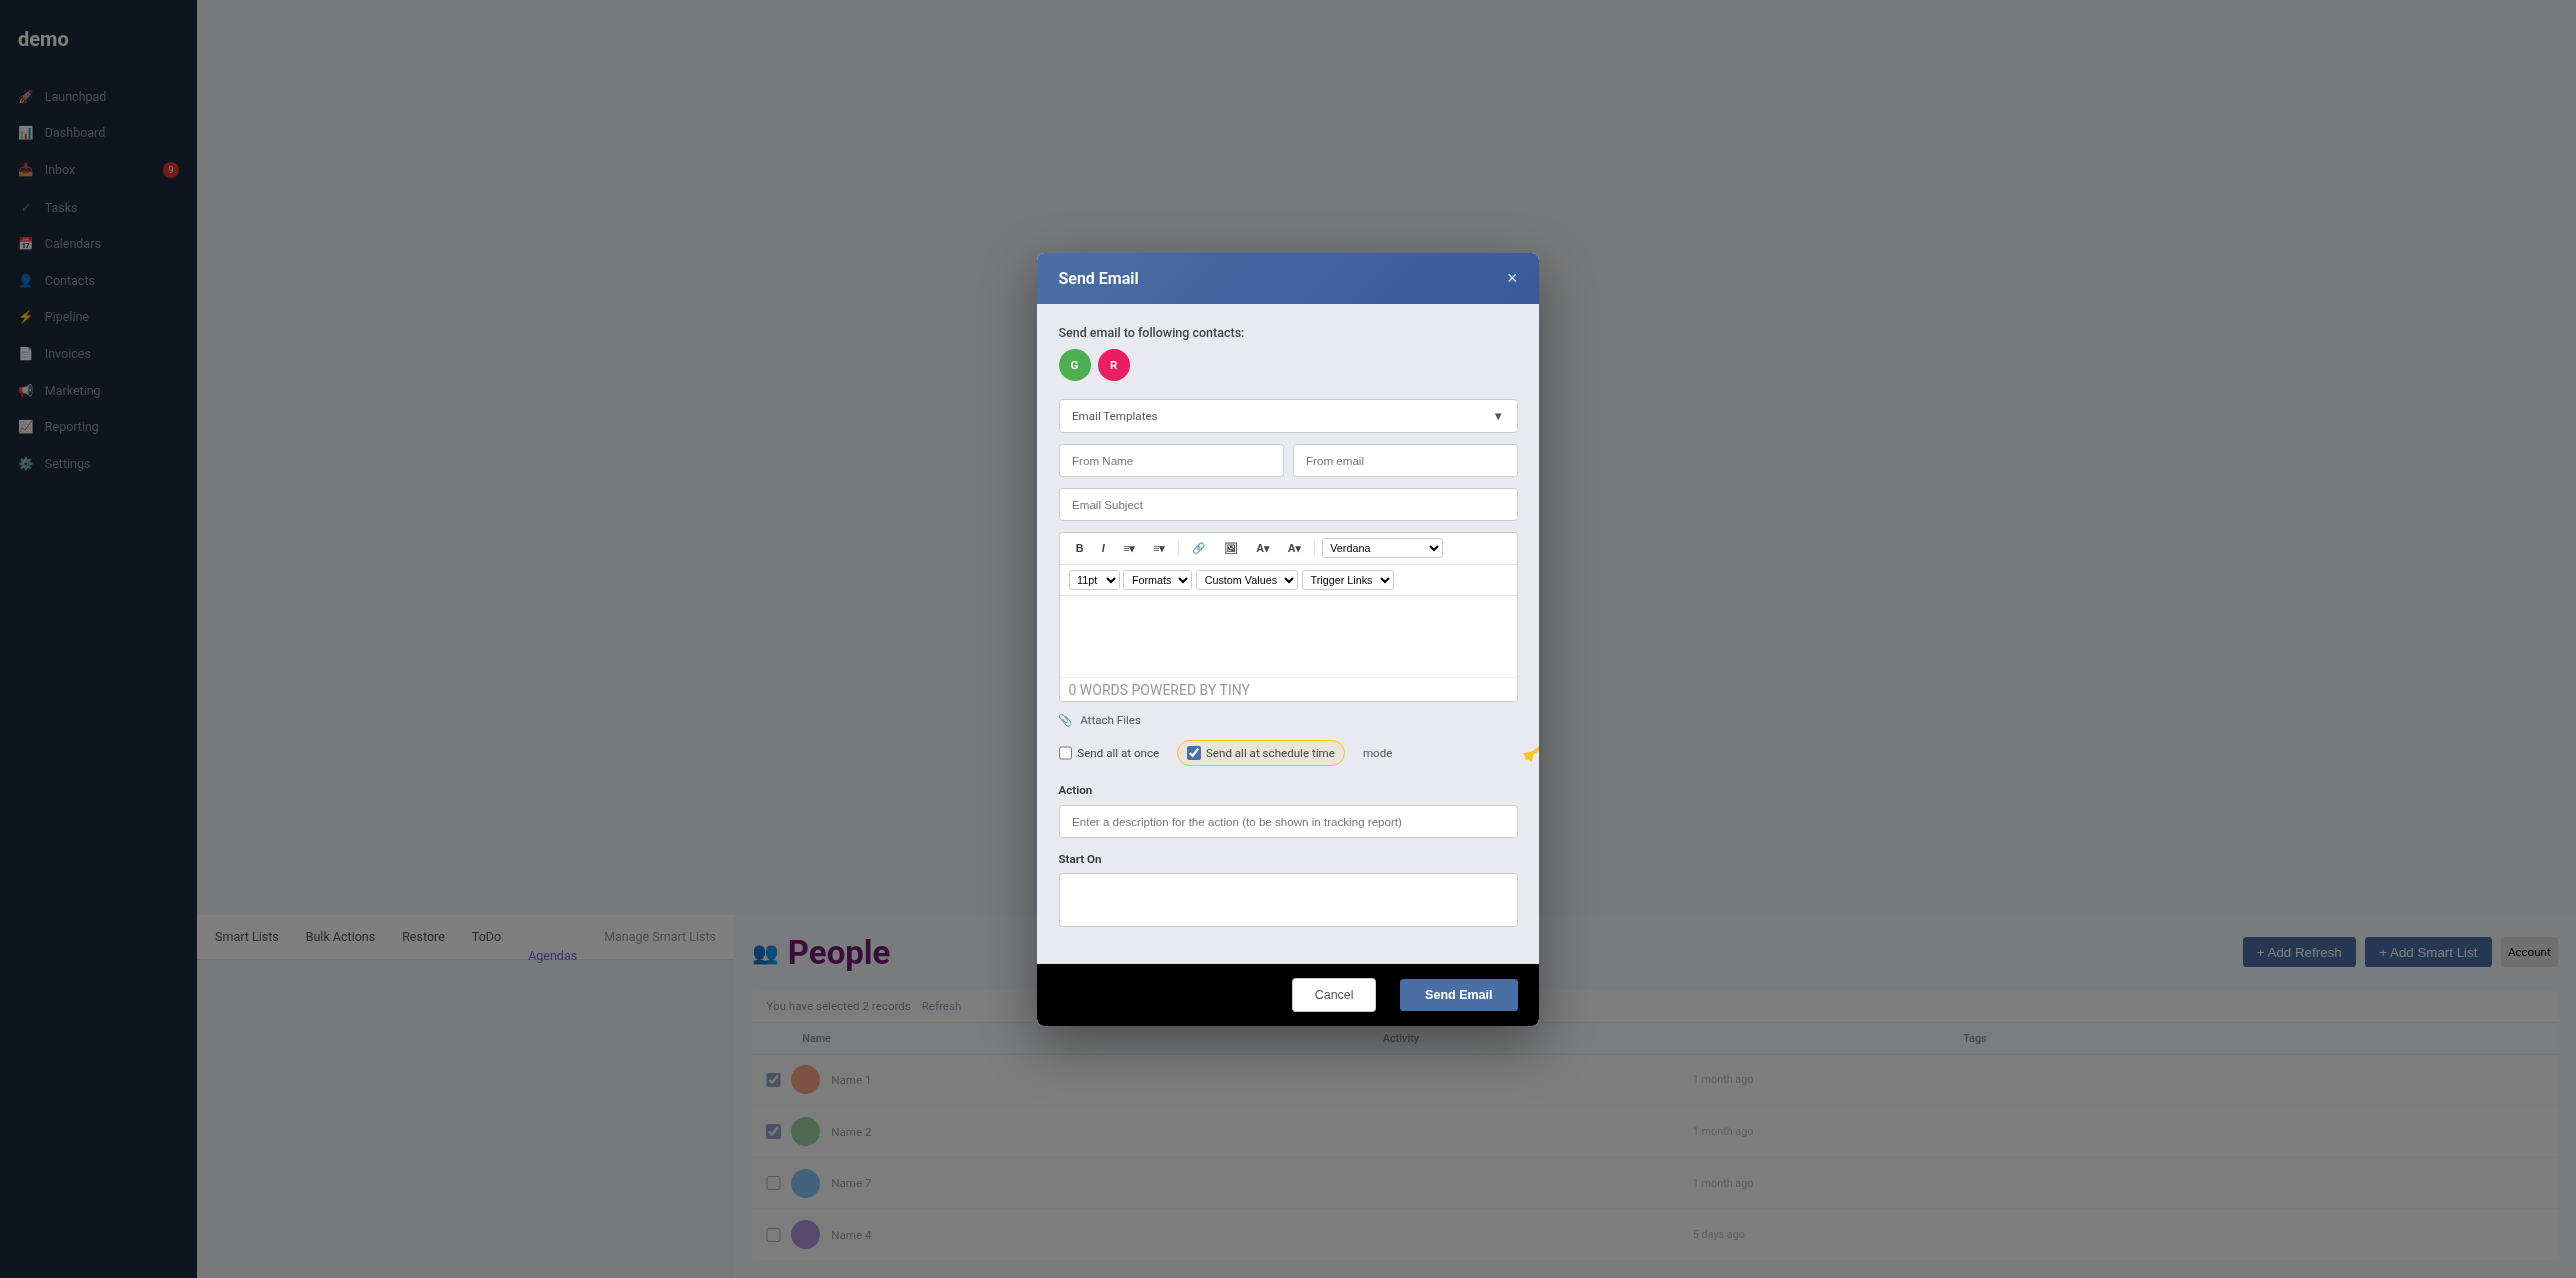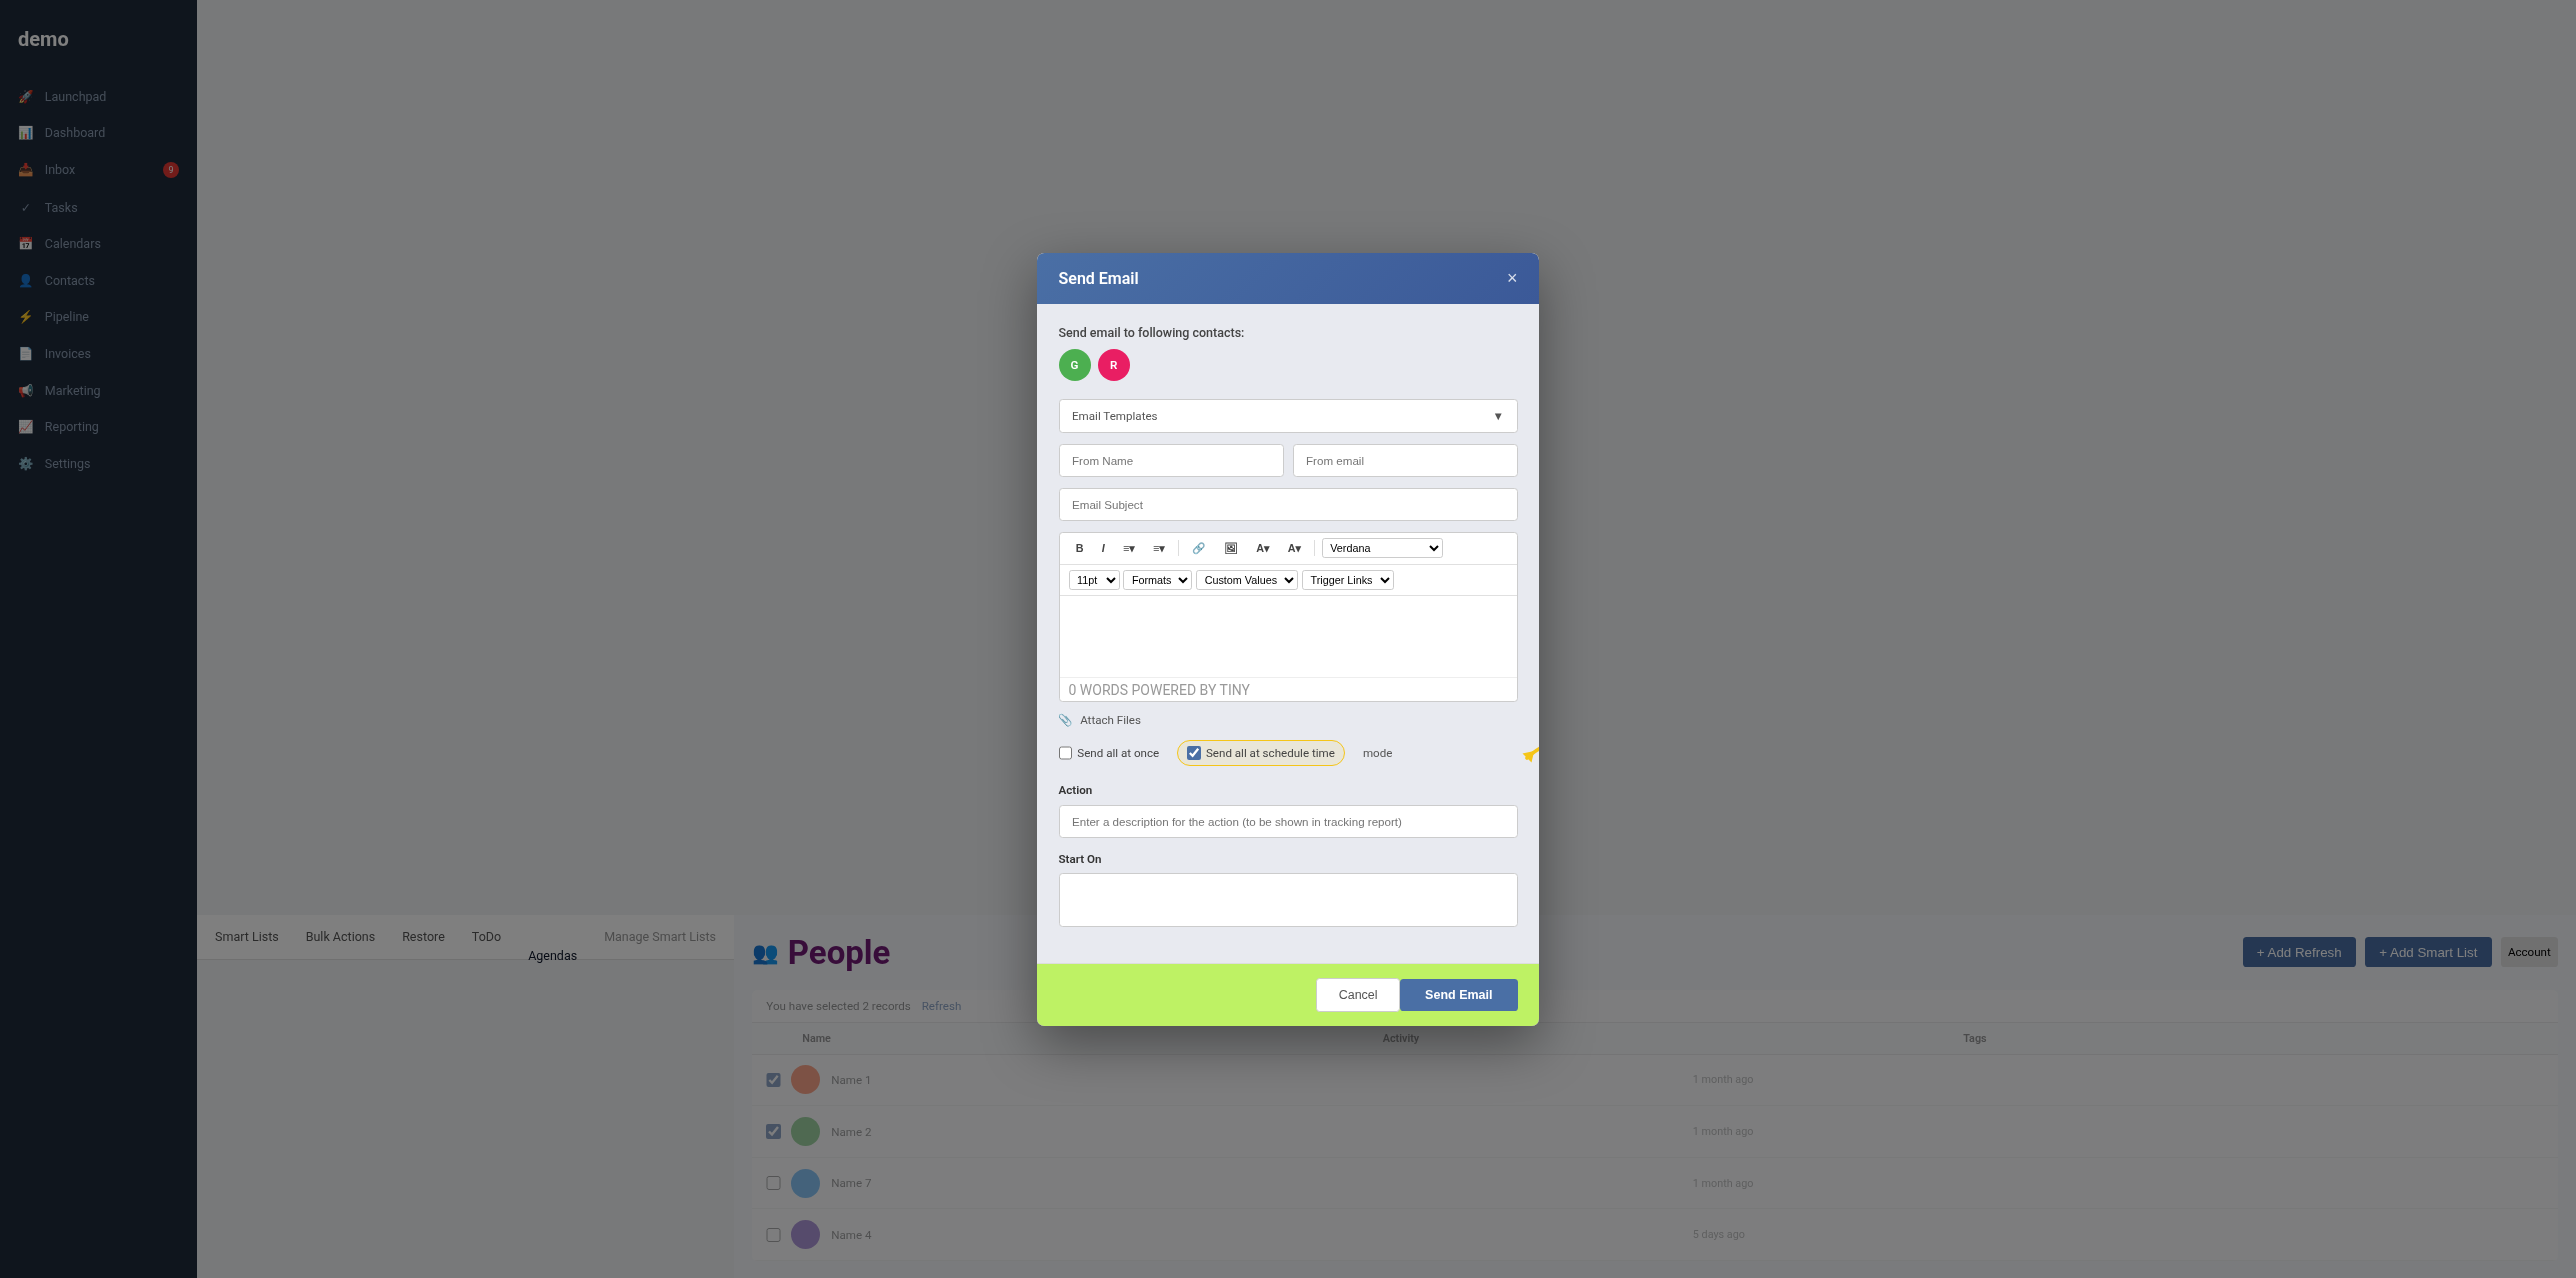--- a/index.html
+++ b/index.html
@@ -342,26 +342,26 @@
     .start-on-input-area {
       background: white;
       border: 0.9px solid #ccc;
       border-radius: 3.6px;
       height: 54px;
     }
 
     
     .modal-footer {
       padding: 14.3px 21.5px;
-      background: #bef264;
+      background: #000000;
       border-top: 0.9px solid #ddd;
       display: flex;
       align-items: center;
       justify-content: flex-end;
-      gap: 0;
+      gap: 24px;
       border-radius: 0 0 7.2px 7.2px;
     }
 
     .btn-cancel {
       padding: 9px 21.5px;
       border: 0.9px solid #ccc;
       border-radius: 3.6px;
       background: white;
       color: #555;
       font-size: 12.5px;
@@ -455,21 +455,21 @@
       <span>Settings</span>
     </div>
   </div>
 
   <div class="main-content">
     <div class="top-nav">
       <span class="nav-item">Smart Lists</span>
       <span class="nav-item">Bulk Actions</span>
       <span class="nav-item">Restore</span>
       <span class="nav-item">ToDo</span>
-      <span class="nav-item" style="color:#0f172a;margin-top:38px;">Agendas</span>
+      <span class="nav-item" style="color:#8b5cf6;margin-top:38px;">Agendas</span>
       <span class="nav-item" style="color:#999;">Manage Smart Lists</span>
     </div>
     <div class="page-area">
       <div class="page-header">
         <div style="display:flex;align-items:center;gap:9px;">
           <span style="font-size:21.5px;">👥</span>
           <span class="page-title">People</span>
         </div>
         <div style="display:flex;gap:9px;">
           <button style="padding:7.2px 14.3px;background:#4a6fa5;color:white;border:none;border-radius:3.6px;cursor:pointer;">+ Add Refresh</button>

